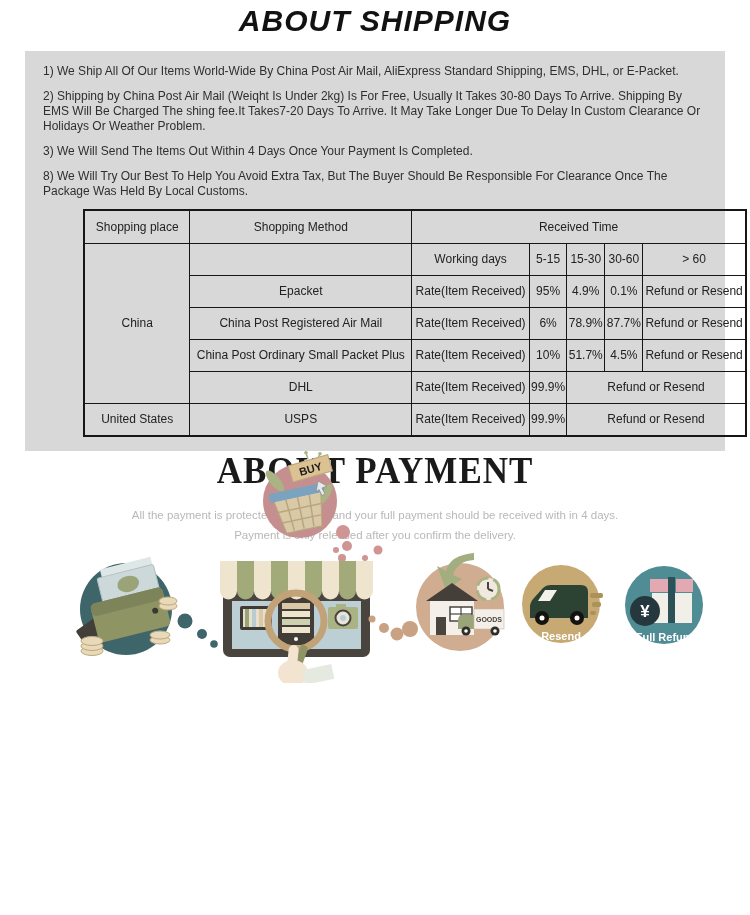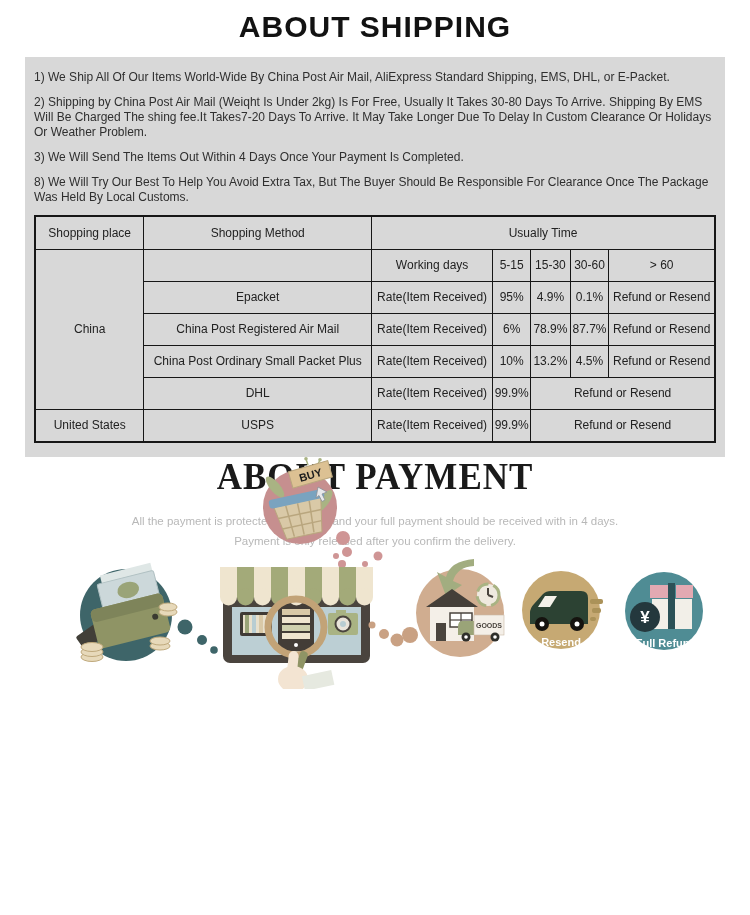--- a/index.html
+++ b/index.html
@@ -1,24 +1,24 @@
 <!DOCTYPE html>
 <html><head>
 <meta charset="utf-8">
 <style>
   html,body{margin:0;padding:0;background:#fff;}
   .page{position:relative;width:750px;height:915px;background:#ffffff;overflow:hidden;
         font-family:"Liberation Sans",sans-serif;}
-  .ship-title{margin:0;padding-top:10px;text-align:center;font-size:30px;font-weight:bold;
-        letter-spacing:1px;color:#121212;}
+  .ship-title{margin:0;padding-top:4px;text-align:center;font-size:30px;font-weight:bold;
+        letter-spacing:1px;color:#121212;font-style:italic;}
   .notes-box{width:700px;margin:13px auto 0;background:#d8d8d8;box-sizing:border-box;
-        padding:13px 9px 14px;color:#2f2f2f;font-size:12px;line-height:15px;}
+        padding:13px 18px 14px;color:#2f2f2f;font-size:12px;line-height:15px;}
   .notes-box p{margin:0 0 10px;}
   .ship-table{width:100%;border-collapse:collapse;margin-top:5px;border:2px solid #161616;
-        font-size:12px;color:#222;}
+        font-size:12px;color:#222;margin-left:40px;}
   .ship-table td,.ship-table th{border:1px solid #161616;text-align:center;vertical-align:middle;
         height:31px;padding:0 1px;font-weight:normal;white-space:nowrap;}
   .ship-table th{height:32px;}
   .payment{position:absolute;left:0;top:588;width:750px;text-align:center;}
   .pay-title{margin:0;font-family:"Liberation Serif",serif;font-size:35px;font-weight:bold;
         color:#1a1a1a;letter-spacing:1px;transform:scaleY(1.06);}
   .pay-sub{margin:14px 0 0;color:#b8b8b8;font-size:11.5px;line-height:20px;}
   .pay-sub p{margin:0;}
   .illus{position:absolute;left:0;top:683;width:750px;height:232px;}
   svg text{font-family:"Liberation Sans",sans-serif;}
@@ -43,21 +43,21 @@
           <col style="width:17.8%">
         <col style="width:5.6%">
           <col style="width:5.8%">
           <col style="width:5.7%">
           <col style="width:15.6%">
       </colgroup>
       <tbody>
           <tr>
         <th>Shopping place</th>
         <th>Shopping Method</th>
-        <th colspan="5">Usually Time</th>
+        <th colspan="5">Received Time</th>
       </tr>
       <tr>
         <td rowspan="5">China</td>
         <td></td>
         <td>Working days</td>
         <td>5-15</td>
         <td>15-30</td>
         <td>30-60</td>
         <td>&gt; 60</td>
       </tr>
@@ -74,21 +74,21 @@
         <td>Rate(Item Received)</td>
         <td>6%</td>
         <td>78.9%</td>
         <td>87.7%</td>
         <td>Refund or Resend</td>
       </tr>
       <tr>
         <td>China Post Ordinary Small Packet Plus</td>
         <td>Rate(Item Received)</td>
         <td>10%</td>
-        <td>13.2%</td>
+        <td>51.7%</td>
         <td>4.5%</td>
         <td>Refund or Resend</td>
       </tr>
       <tr>
         <td>DHL</td>
         <td>Rate(Item Received)</td>
         <td>99.9%</td>
         <td colspan="3">Refund or Resend</td>
       </tr>
       <tr>

